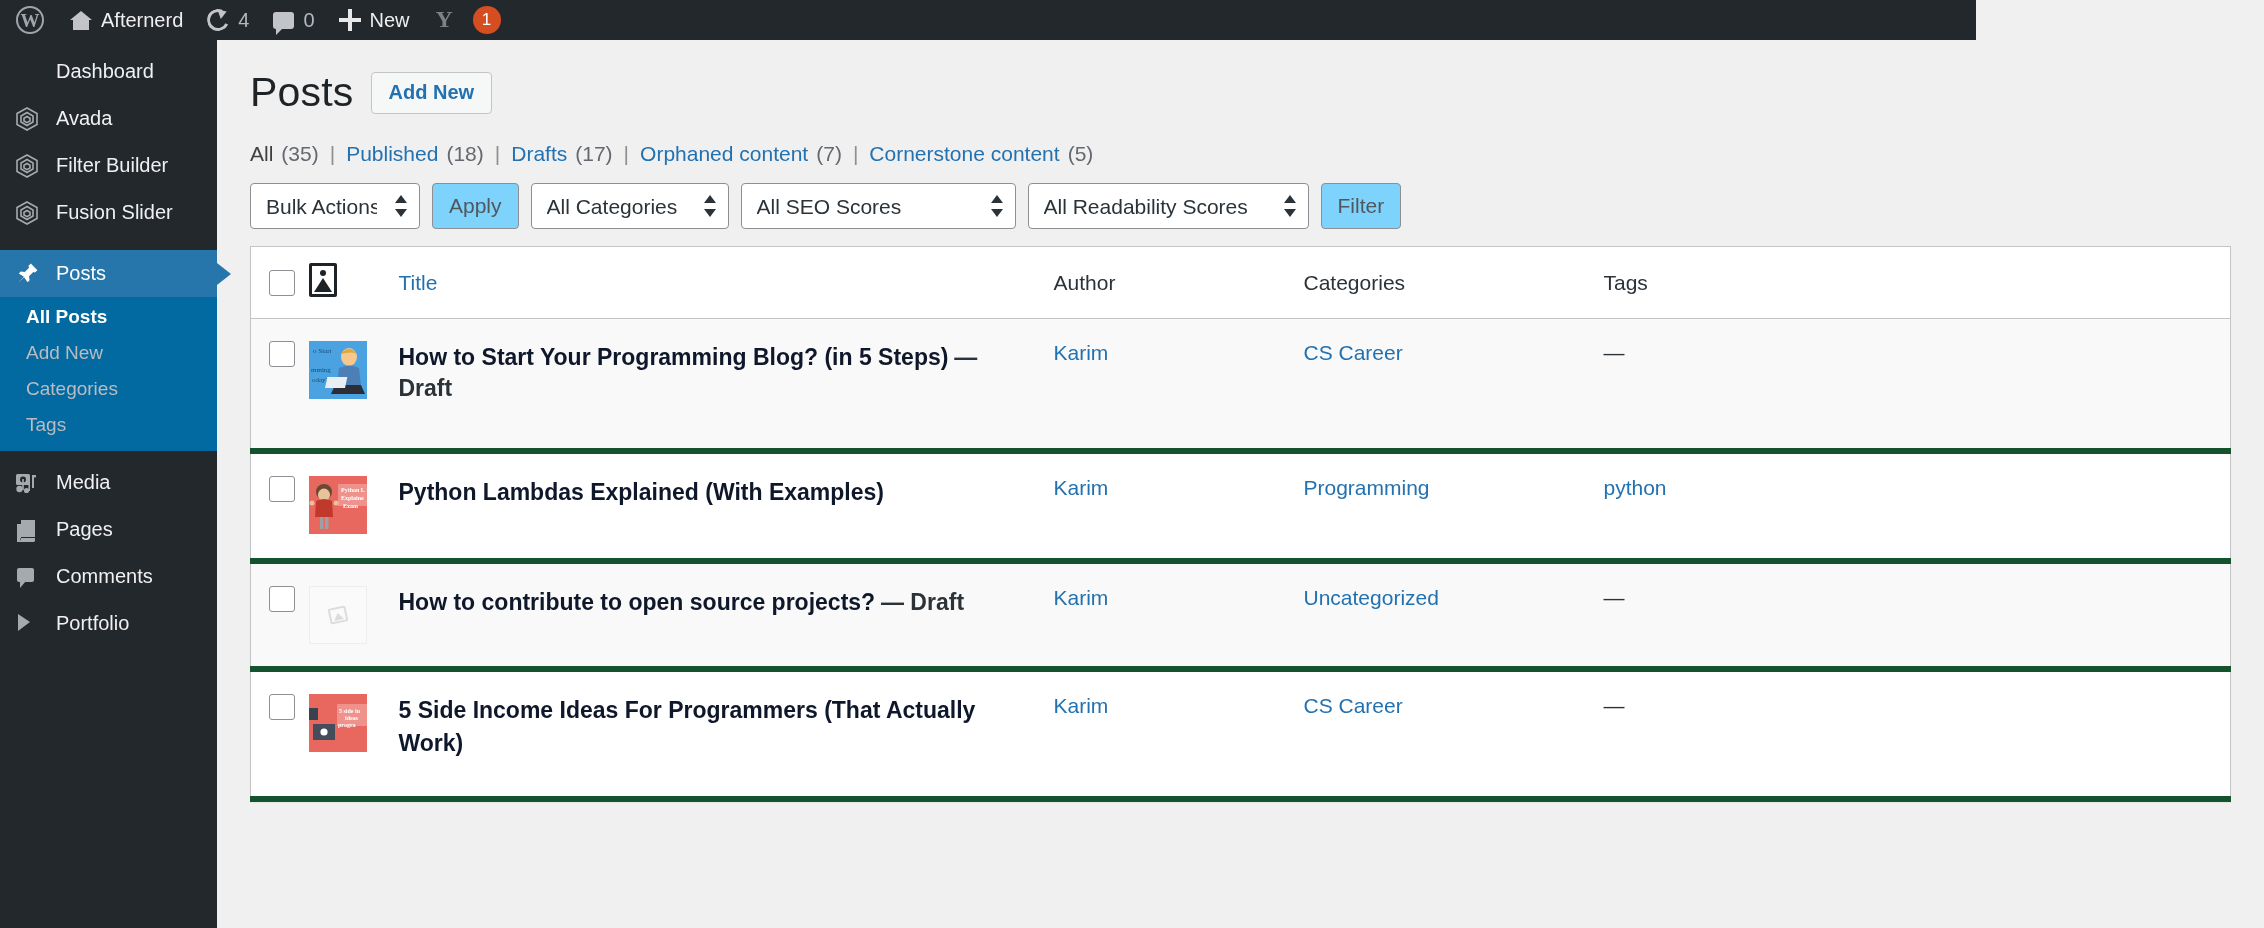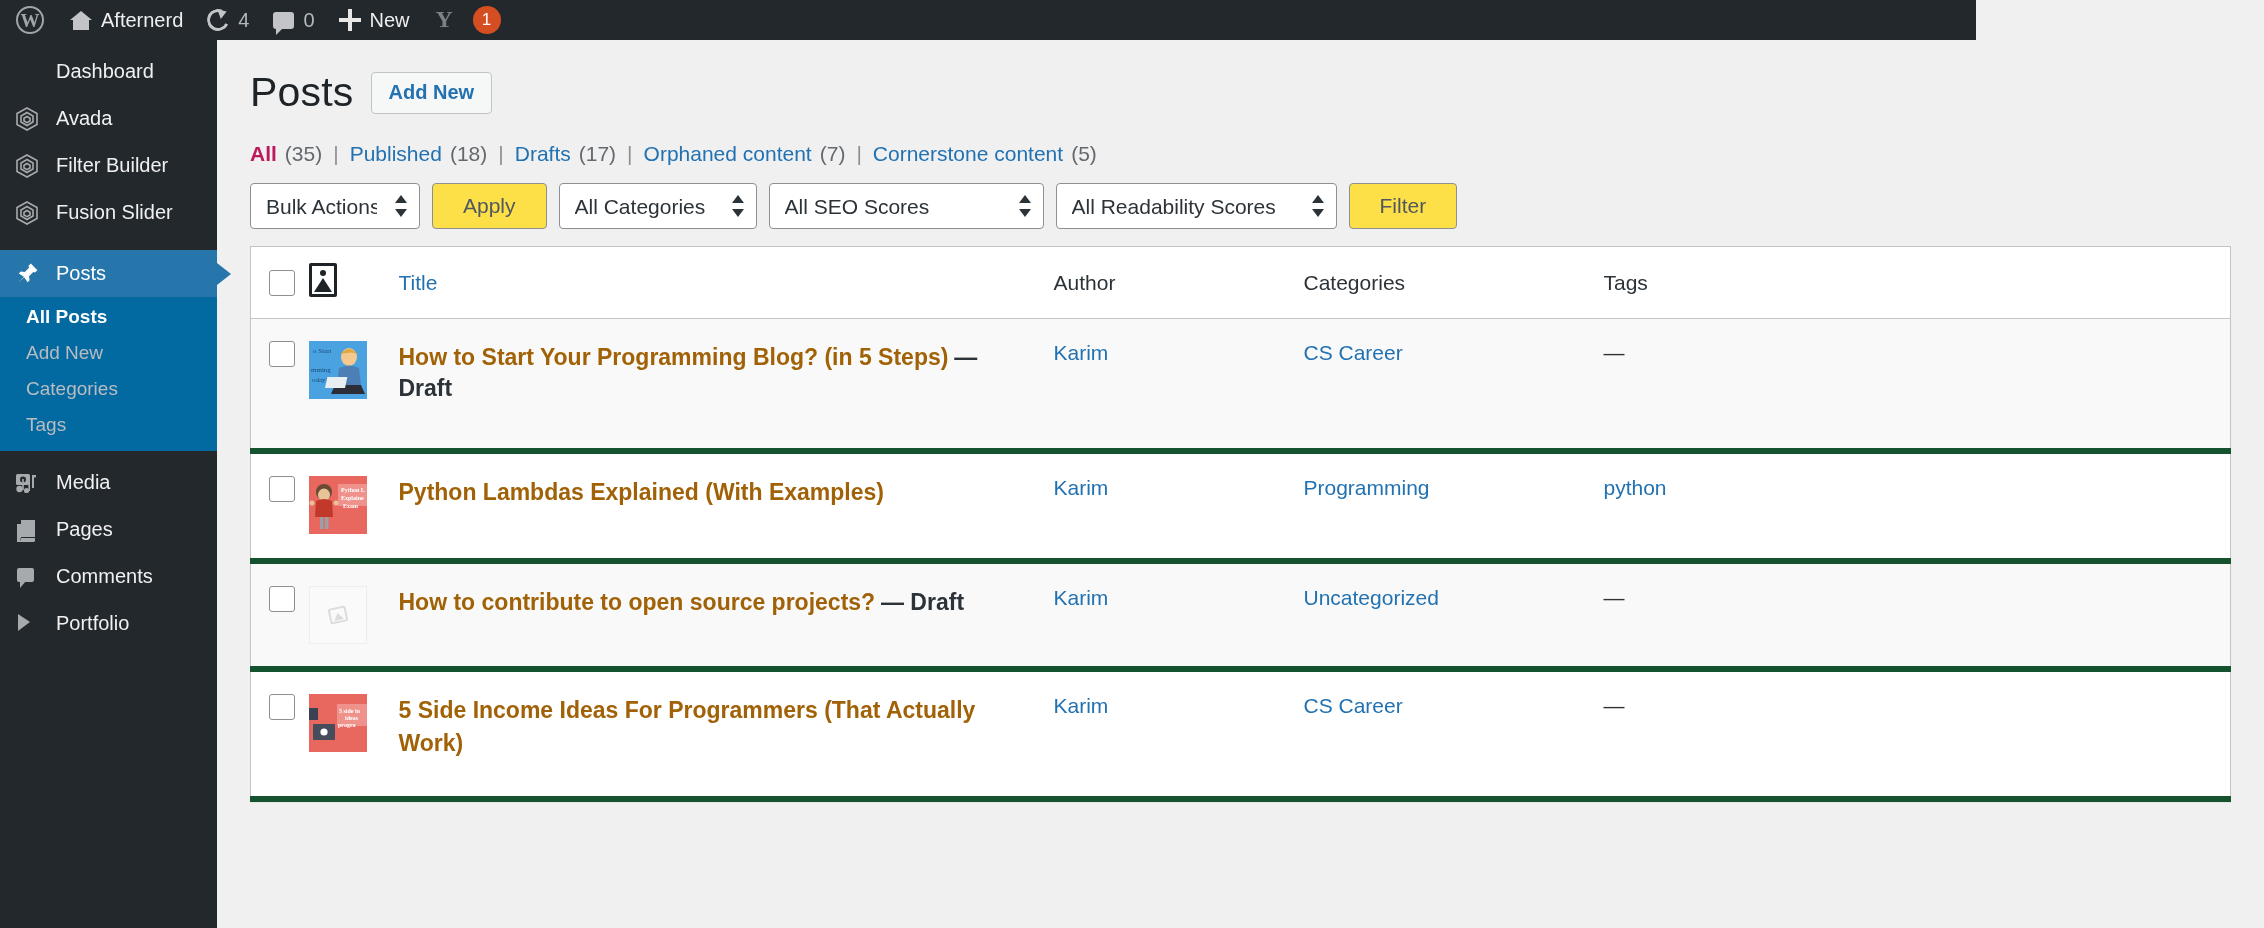--- a/index.html
+++ b/index.html
@@ -152,21 +152,21 @@
     text-decoration: none; cursor: pointer;
   }
 
   ul.subsubsub {
     list-style: none; margin: 25px 0 0 0; padding: 0;
     display: flex; align-items: baseline;
     font-size: 21px; color: #2c3338;
   }
   ul.subsubsub li { display: flex; align-items: baseline; }
   ul.subsubsub a { color: #2271b1; text-decoration: none; cursor: pointer; }
-  ul.subsubsub a.current { color: #be185d; font-weight: 700; }
+  ul.subsubsub a.current { color: #404040; font-weight: 400; }
   .cnt { color: #646970; margin-left: 8px; }
   .sep { color: #8c8f94; margin: 0 11px; }
 
   .tablenav {
     display: flex; align-items: center; gap: 12px;
     margin-top: 17px;
   }
   select.wp-select {
     -webkit-appearance: none; appearance: none;
     background: #fff; border: 1px solid #8c8f94; border-radius: 4px;
@@ -179,23 +179,23 @@
     position: absolute; right: 13px; top: 50%; transform: translateY(-50%);
     pointer-events: none; width: 12px; height: 26px;
   }
   .updown::before, .updown::after {
     content: ""; position: absolute; left: 0;
     border-left: 6px solid transparent; border-right: 6px solid transparent;
   }
   .updown::before { top: 2px; border-bottom: 8px solid #2c3338; }
   .updown::after { bottom: 2px; border-top: 8px solid #2c3338; }
   button.wp-btn {
-    background: #fde047; border: 1px solid #8c8f94; border-radius: 4px;
+    background: #7dd3fc; border: 1px solid #8c8f94; border-radius: 4px;
     color: #50575e; font-size: 21px; font-family: inherit;
-    height: 46px; padding: 0 30px; cursor: pointer;
+    height: 46px; padding: 0 16px; cursor: pointer;
   }
 
   
   table.wp-list-table {
     width: 100%; border-collapse: collapse; margin-top: 17px;
     background: #fff; border: 1px solid #c3c4c7;
     border-bottom: none;
     box-shadow: 0 1px 1px rgba(0,0,0,.04);
     table-layout: fixed;
   }
@@ -217,21 +217,21 @@
   tbody tr.alt { background: #f9f9f9; }
   tbody tr.plain { background: #fff; }
 
   input.cb {
     -webkit-appearance: none; appearance: none;
     width: 26px; height: 26px; margin: 0;
     border: 1px solid #8c8f94; border-radius: 3px; background: #fff;
     cursor: pointer; display: block;
   }
   .row-title {
-    color: #a16207; font-weight: 700; font-size: 23px; line-height: 1.45;
+    color: #0f172a; font-weight: 700; font-size: 23px; line-height: 1.45;
     text-decoration: none; cursor: pointer;
   }
   .post-state { color: #2c3338; font-weight: 700; font-size: 23px; }
   td.c-author a, td.c-cats a, td.c-tags a {
     color: #2271b1; text-decoration: none; font-size: 21px; cursor: pointer;
   }
   td.c-tags .dash { color: #2c3338; }
 
   
   .thumb { width: 58px; height: 58px; position: relative; overflow: hidden; }

